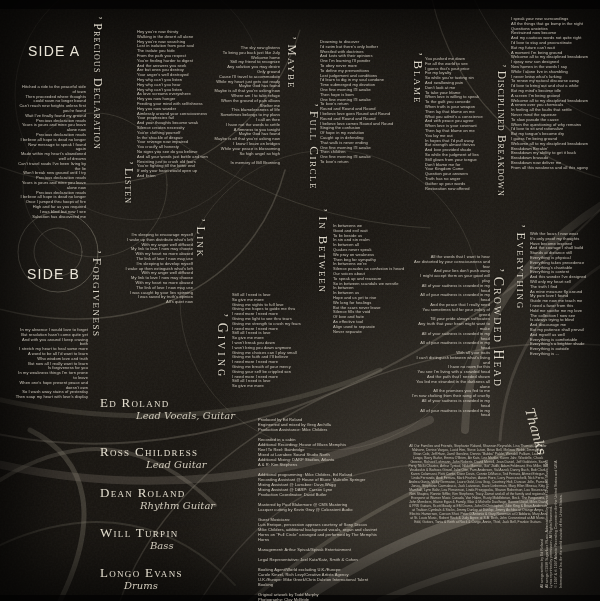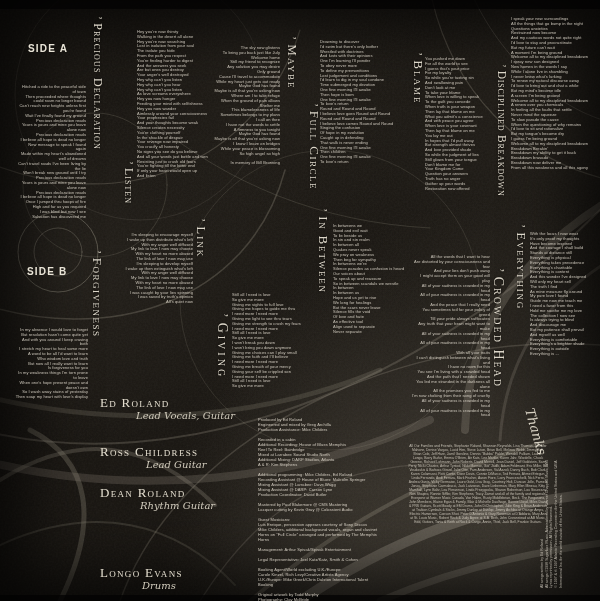--- a/index.html
+++ b/index.html
@@ -18,21 +18,21 @@
   }
   .edge-top,.edge-bottom{position:absolute;left:0;width:600px;background:#070605;opacity:.75;}
   .edge-top{top:0;height:9px;}
   .edge-bottom{bottom:0;height:6px;}
   .vignette{position:absolute;inset:0;pointer-events:none;
     box-shadow:inset 0 0 70px 22px rgba(0,0,0,0.78);}
   .swirls,.noise{position:absolute;left:0;top:0;}
   .noise{opacity:.9;}
   
   .txt{position:absolute;z-index:5;}
-  .side-label{font-weight:bold;font-size:10px;letter-spacing:1.2px;color:#e9e4d7;}
+  .side-label{font-weight:normal;font-size:14px;letter-spacing:1.2px;color:#e9e4d7;}
   .title-v{
     font-family:"Liberation Serif", serif;
     font-variant:small-caps;
     color:#ddd7c9;
     writing-mode:vertical-rl;
     text-orientation:sideways;
     text-shadow:0 0 2px rgba(0,0,0,.8);
     white-space:nowrap;
   }
   .orn{opacity:.85;margin-bottom:2px;}
@@ -419,23 +419,27 @@
     <div class="member-role" style="margin-left:36px;">Lead Vocals, Guitar</div>
   </div>
   <div class="txt" style="left:100px;top:485px;">
     <div class="member-name">Dean Roland</div>
     <div class="member-role" style="margin-left:40px;">Rhythm Guitar</div>
   </div>
   <div class="txt" style="left:100px;top:444px;">
     <div class="member-name">Ross Childress</div>
     <div class="member-role" style="margin-left:46px;">Lead Guitar</div>
   </div>
+  <div class="txt" style="left:100px;top:525px;">
+    <div class="member-name">Will Turpin</div>
+    <div class="member-role" style="margin-left:50px;">Bass</div>
+  </div>
   <div class="txt" style="left:100px;top:565px;">
     <div class="member-name">Longo Evans</div>
-    <div class="member-role" style="margin-left:42px;">Drums</div>
+    <div class="member-role" style="margin-left:24px;">Drums</div>
   </div>
 
   <div class="txt credits-block" style="left:258px;top:417px;width:125px;">Produced by Ed Roland
 Engineered and mixed by Greg Archilla
 Production Assistance: Mike Childers
 
 Recorded in a cabin
 Additional Recording: House of Blues Memphis
 Reel To Reel: Bainbridge
 Mixed at Larrabee Sound Studio North

